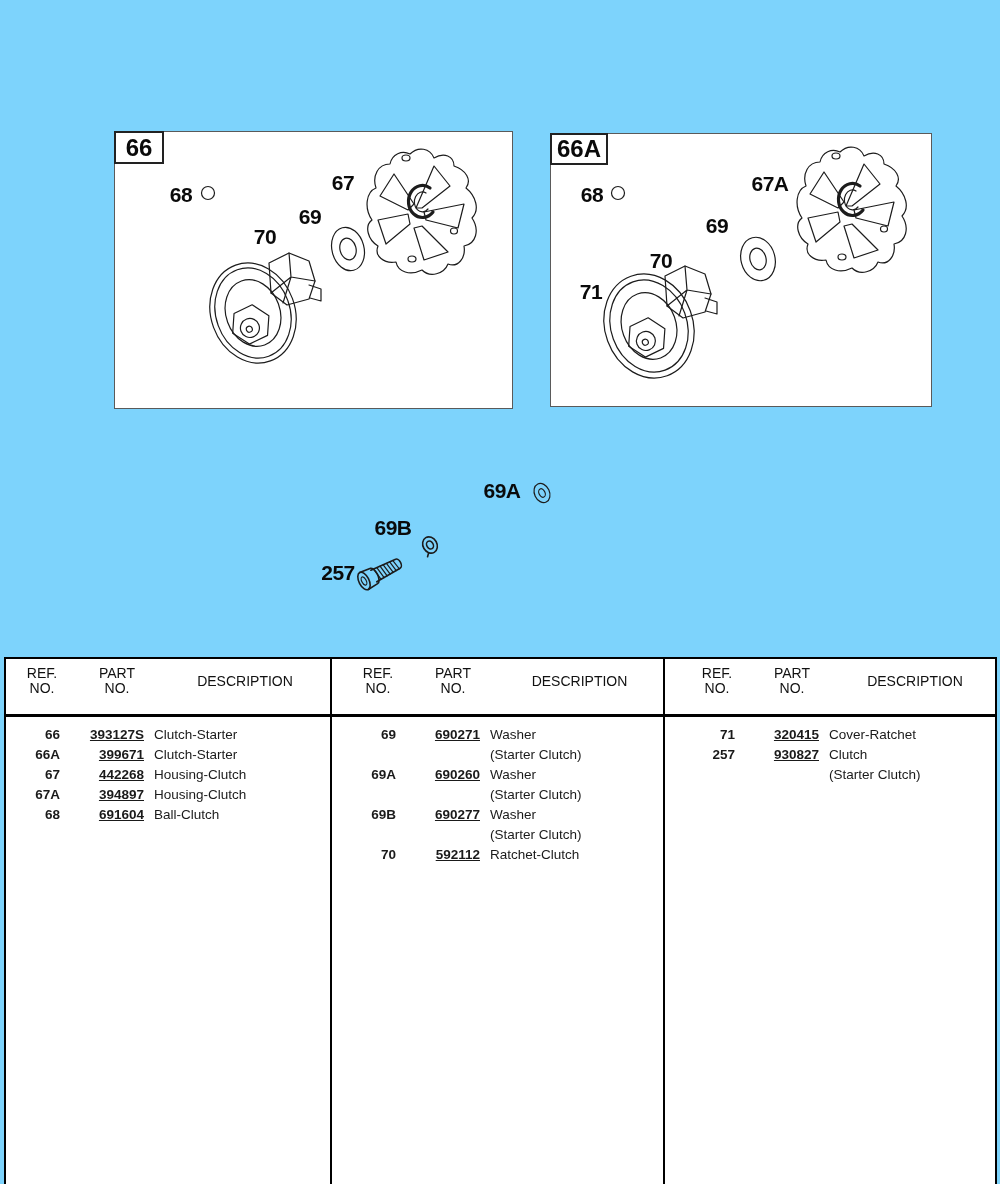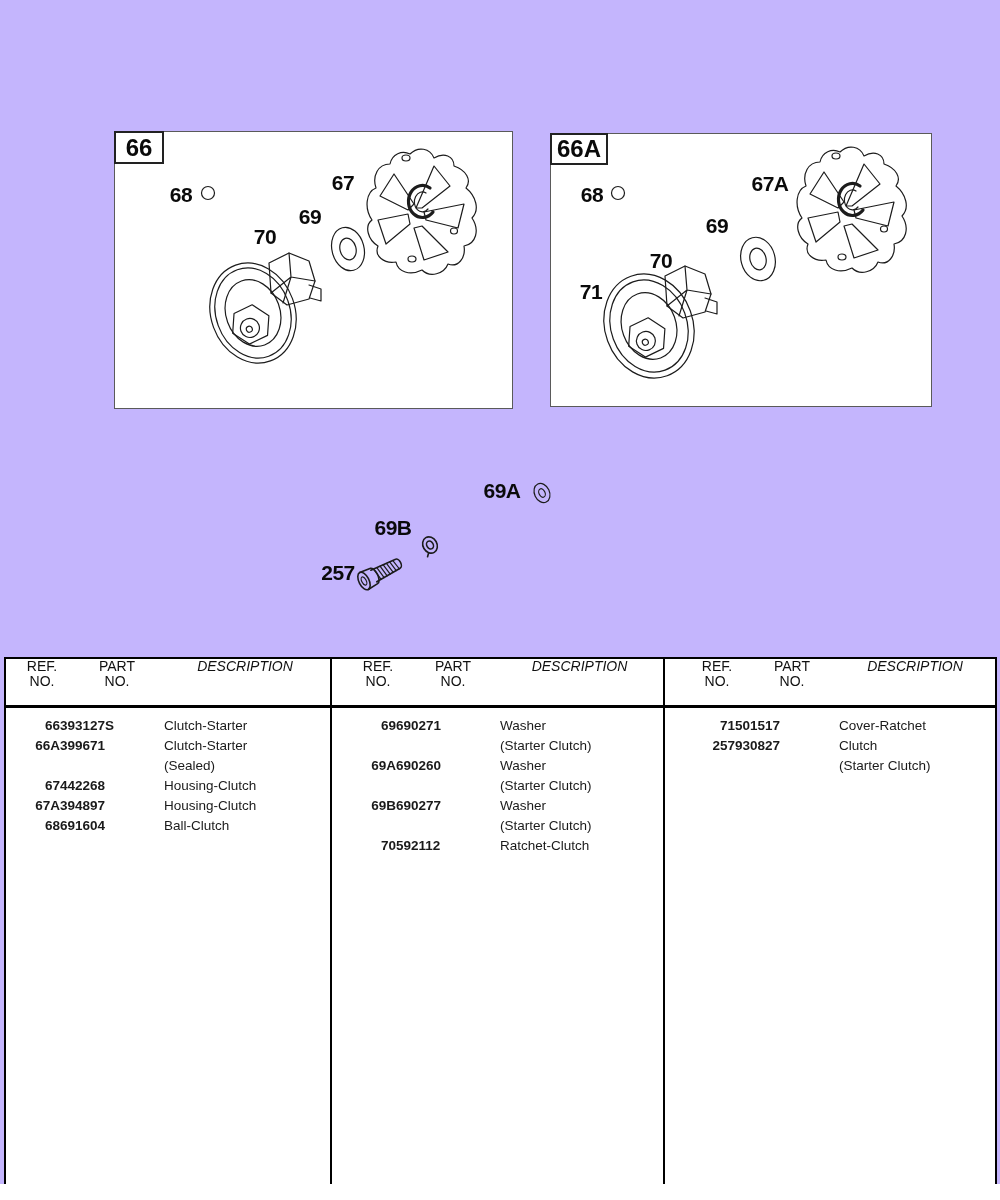--- a/index.html
+++ b/index.html
@@ -1,17 +1,17 @@
 <!DOCTYPE html>
 <html><head>
 <meta charset="utf-8">
 <style>
   html,body{margin:0;padding:0;background:#ffffff;}
   #page{
-    position:relative;width:1000px;height:1184px;background:#c4b5fd;overflow:hidden;
+    position:relative;width:1000px;height:1184px;background:#7dd3fc;overflow:hidden;
     font-family:"Liberation Sans", sans-serif;color:#1a1a1a;
   }
   
   .figbox{position:absolute;border:1px solid #5a5a5a;background:#ffffff;}
   #box66{left:114px;top:131px;width:397px;height:276px;}
   #box66a{left:550px;top:133px;width:380px;height:272px;}
   .tag{
     position:absolute;left:-1px;top:-1px;border:2px solid #222;background:#fff;
     display:flex;align-items:center;justify-content:center;
     font-weight:bold;font-size:24px;color:#0a0a0a;letter-spacing:0px;
@@ -32,32 +32,32 @@
   }
   .tgroup{box-sizing:border-box;height:100%;}
   .tgroup.g1{width:326px;border-right:2px solid #000;}
   .tgroup.g2{width:333px;border-right:2px solid #000;}
   .tgroup.g3{flex:1;}
   .g1 .ghead,.g1 .gbody{padding-left:4px;}
   .g2 .ghead,.g2 .gbody{padding-left:14px;}
   .g3 .ghead,.g3 .gbody{padding-left:20px;}
   .ghead{
     height:44px;border-bottom:3px solid #000;box-sizing:content-box;
-    display:flex;align-items:flex-start;padding-bottom:2px;padding-top:0;
+    display:flex;align-items:center;padding-bottom:11px;padding-top:0;
     font-size:14px;color:#111;
   }
   .hcol{text-align:center;line-height:15px;}
   .hcol.ref{width:64px;}
   .hcol.part{width:86px;}
-  .hcol.desc{flex:1;text-align:center;font-style:italic;}
+  .hcol.desc{flex:1;text-align:center;}
   .gbody{padding-top:8px;}
   .trow{display:flex;height:20px;line-height:20px;font-size:13.5px;}
   .c-ref{width:50px;text-align:right;font-weight:bold;}
-  .c-part{width:84px;font-weight:bold;}
-  .c-desc{margin-left:20px;white-space:nowrap;}
+  .c-part{width:84px;text-align:right;font-weight:bold;text-decoration:underline;}
+  .c-desc{margin-left:10px;white-space:nowrap;}
   
   svg .ln{fill:none;stroke:#1c1c1c;stroke-width:1.2;stroke-linejoin:round;stroke-linecap:round;}
   svg .thick{stroke-width:3.2;}
   svg .med{stroke-width:1.6;}
 </style>
 </head>
 <body>
 
 <div id="page">
 
@@ -187,25 +187,20 @@
             <div class="c-ref">66</div>
             <div class="c-part">393127S</div>
             <div class="c-desc">Clutch-Starter</div>
           </div>
         <div class="trow">
             <div class="c-ref">66A</div>
             <div class="c-part">399671</div>
             <div class="c-desc">Clutch-Starter</div>
           </div>
         <div class="trow">
-            <div class="c-ref"></div>
-            <div class="c-part"></div>
-            <div class="c-desc">(Sealed)</div>
-          </div>
-        <div class="trow">
             <div class="c-ref">67</div>
             <div class="c-part">442268</div>
             <div class="c-desc">Housing-Clutch</div>
           </div>
         <div class="trow">
             <div class="c-ref">67A</div>
             <div class="c-part">394897</div>
             <div class="c-desc">Housing-Clutch</div>
           </div>
         <div class="trow">
@@ -279,21 +274,21 @@
           <div>PART</div>
           <div>NO.</div>
         </div>
         <div class="hcol desc">
           <div>DESCRIPTION</div>
         </div>
       </div>
       <div class="gbody">
         <div class="trow">
             <div class="c-ref">71</div>
-            <div class="c-part">501517</div>
+            <div class="c-part">320415</div>
             <div class="c-desc">Cover-Ratchet</div>
           </div>
         <div class="trow">
             <div class="c-ref">257</div>
             <div class="c-part">930827</div>
             <div class="c-desc">Clutch</div>
           </div>
         <div class="trow">
             <div class="c-ref"></div>
             <div class="c-part"></div>

